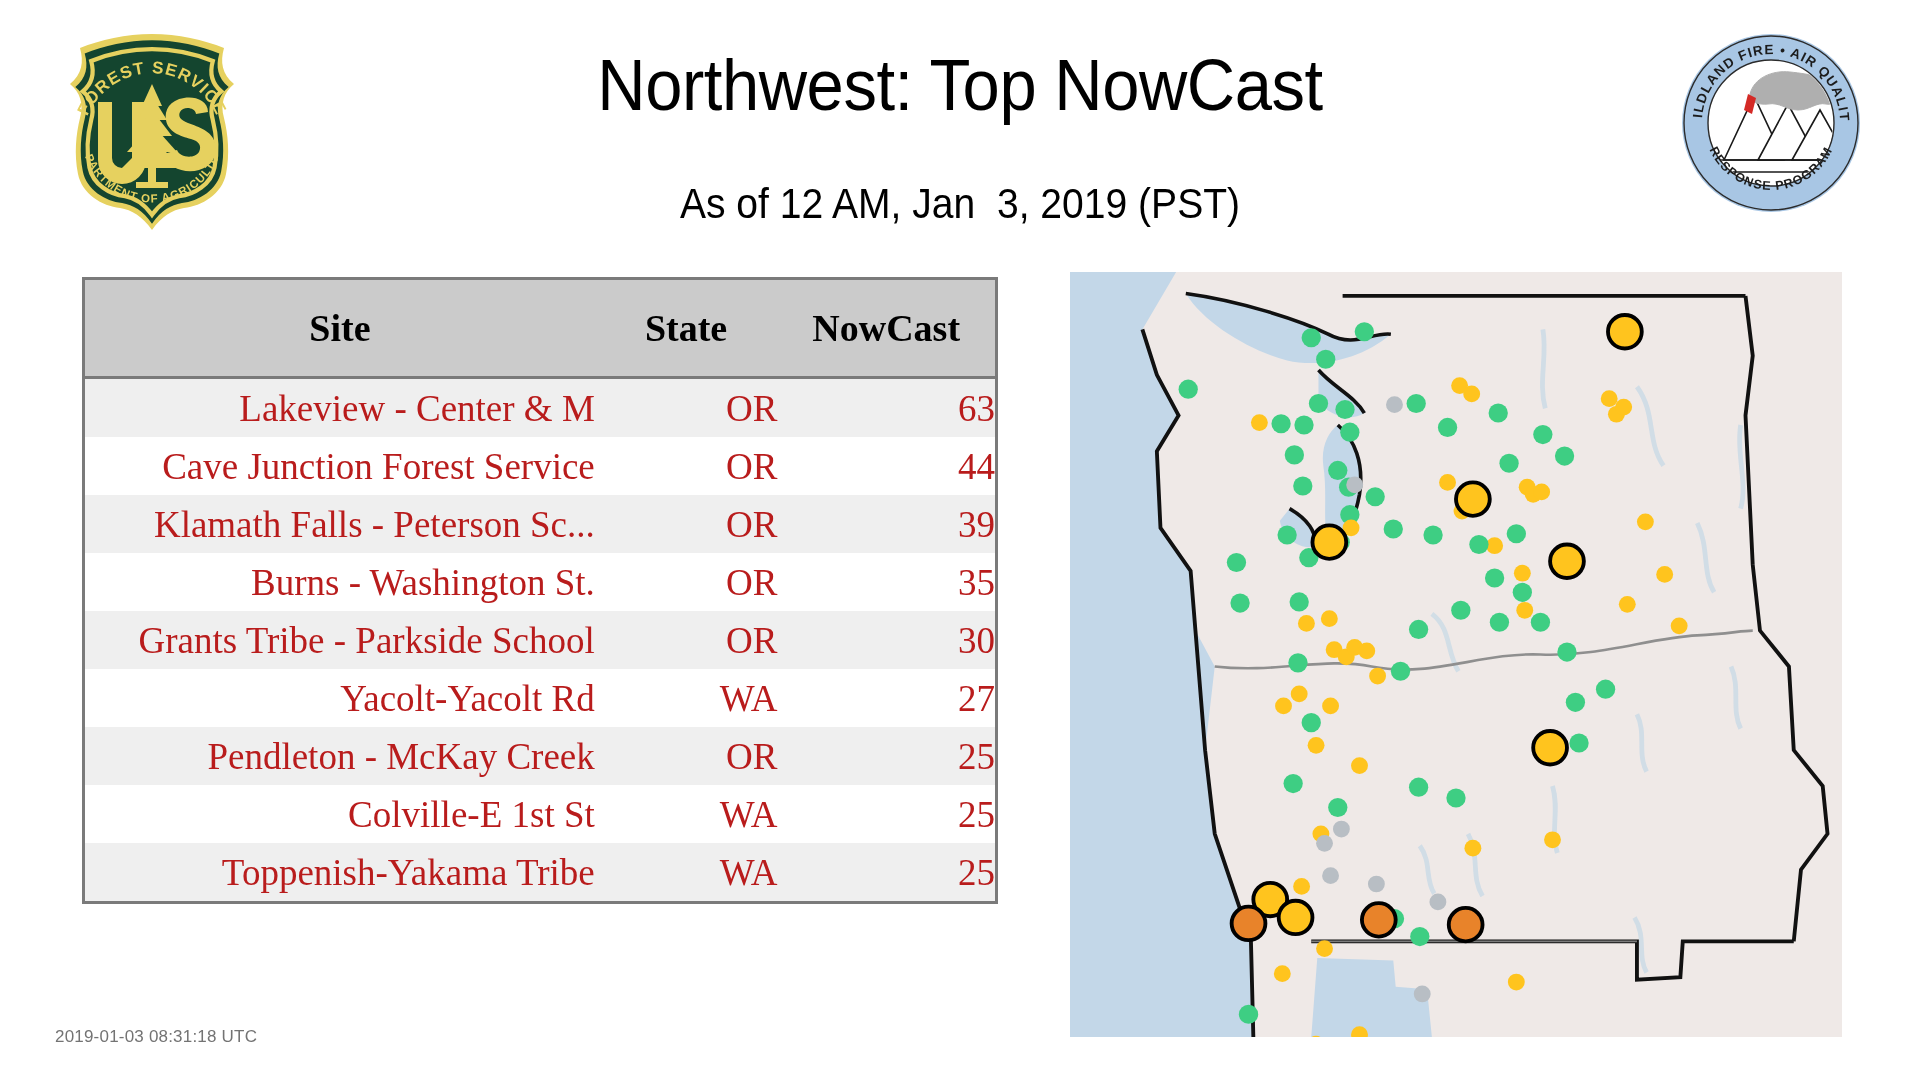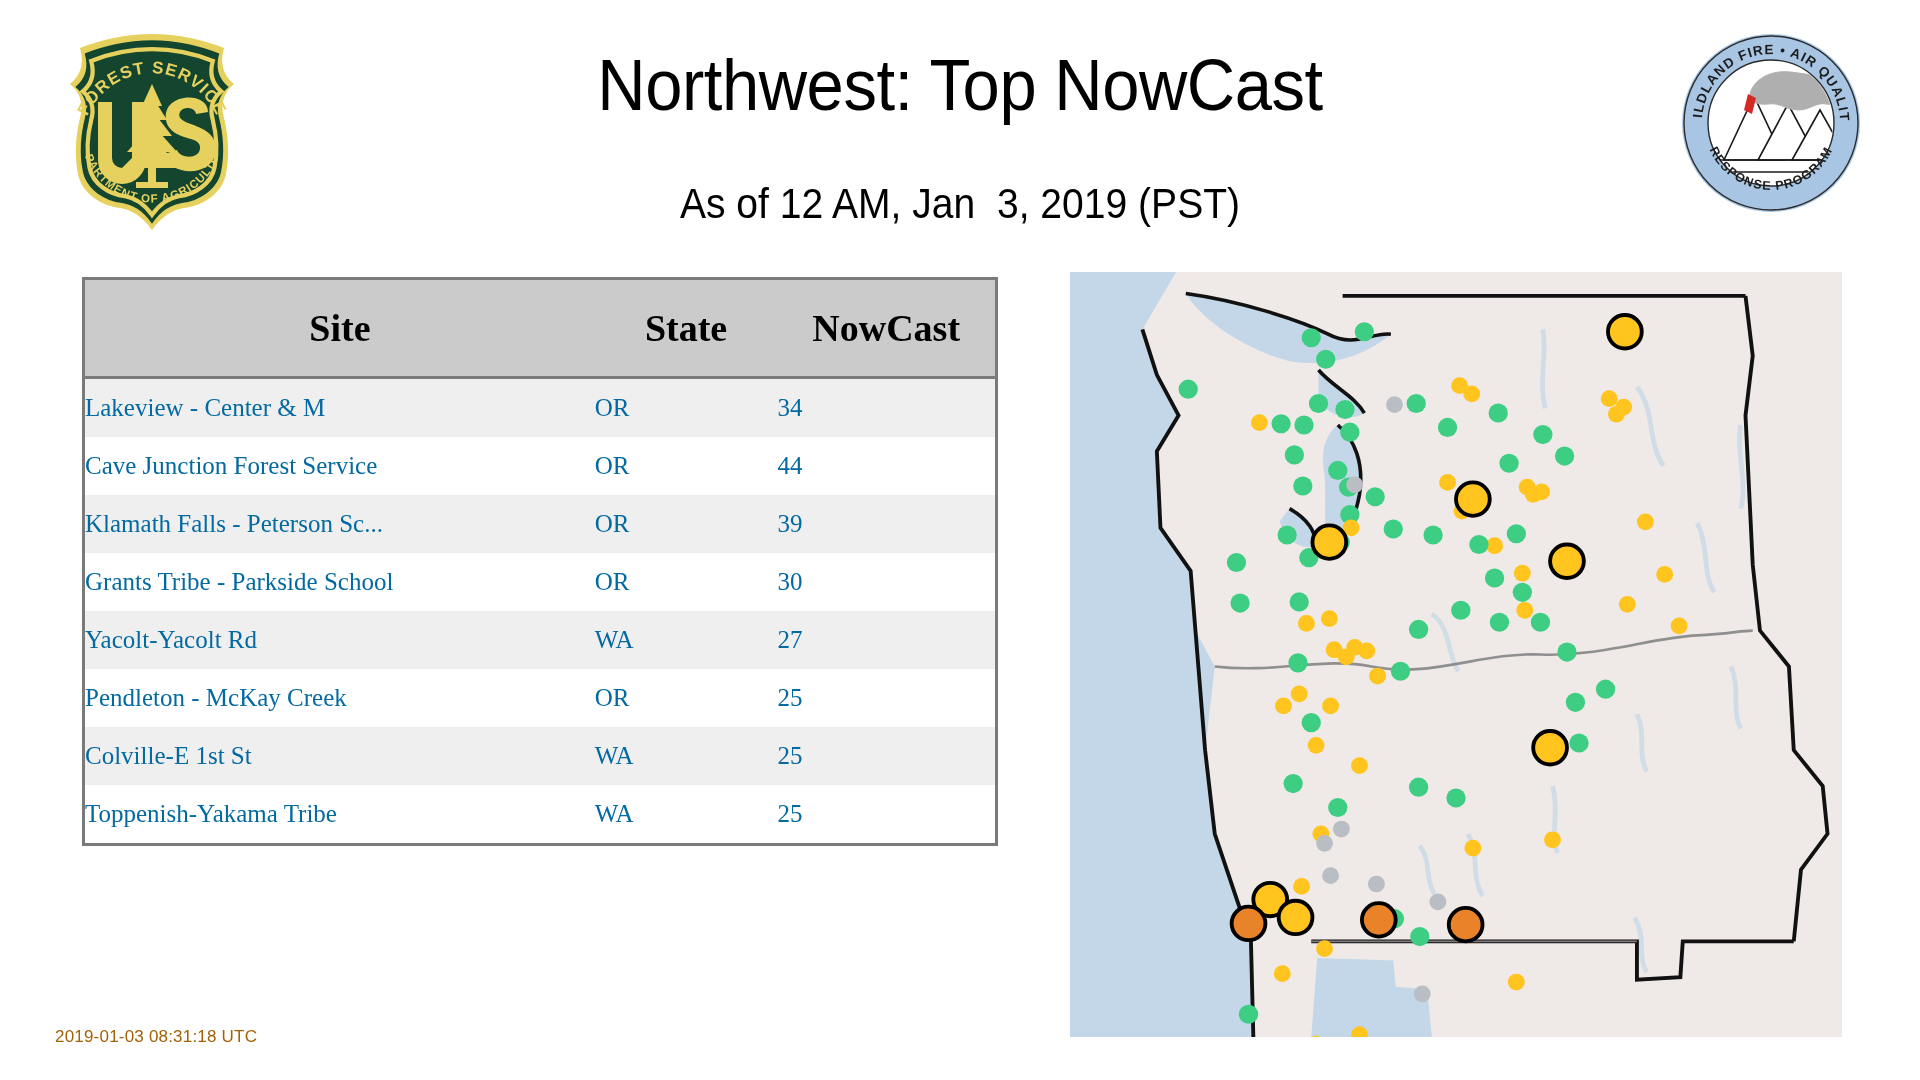--- a/index.html
+++ b/index.html
@@ -78,40 +78,40 @@
     font-size: 38px;
     font-weight: bold;
     color: #000;
     height: 96px;
     border-bottom: 3px solid #7a7a7a;
     text-align: center;
     padding: 0;
   }
   #ranking-table tbody td {
     height: 58px;
-    font-size: 25px;
-    color: #0369a1;
-    text-align: left;
+    font-size: 37px;
+    color: #b91c1c;
+    text-align: right;
     padding: 0;
     border: 0;
   }
   #ranking-table tbody tr:nth-child(odd) td { background: #efefef; }
   #ranking-table tbody tr:nth-child(even) td { background: #ffffff; }
   .col-site  { width: 56%; }
   .col-state { width: 20%; font-family: Liberation Serif, serif; }
   .col-now   { width: 24%; }
 
   
   #footer-stamp {
     position: absolute;
     left: 55px;
     top: 1027px;
     font-family: "Liberation Sans", sans-serif;
     font-size: 17px;
-    color: #a16207;
+    color: #737373;
     letter-spacing: 0.2px;
   }
 
   
   #map-panel {
     position: absolute;
     left: 1070px;
     top: 272px;
     width: 772px;
     height: 765px;
@@ -216,31 +216,36 @@
     <tr>
       <th class="col-site">Site</th>
       <th class="col-state">State</th>
       <th class="col-now">NowCast</th>
     </tr>
   </thead>
   <tbody id="table-body">
       <tr>
         <td class="col-site">Lakeview - Center &amp; M</td>
         <td class="col-state">OR</td>
-        <td class="col-now">34</td>
+        <td class="col-now">63</td>
       </tr>
       <tr>
         <td class="col-site">Cave Junction Forest Service</td>
         <td class="col-state">OR</td>
         <td class="col-now">44</td>
       </tr>
       <tr>
         <td class="col-site">Klamath Falls - Peterson Sc...</td>
         <td class="col-state">OR</td>
         <td class="col-now">39</td>
+      </tr>
+      <tr>
+        <td class="col-site">Burns - Washington St.</td>
+        <td class="col-state">OR</td>
+        <td class="col-now">35</td>
       </tr>
       <tr>
         <td class="col-site">Grants Tribe - Parkside School</td>
         <td class="col-state">OR</td>
         <td class="col-now">30</td>
       </tr>
       <tr>
         <td class="col-site">Yacolt-Yacolt Rd</td>
         <td class="col-state">WA</td>
         <td class="col-now">27</td>

